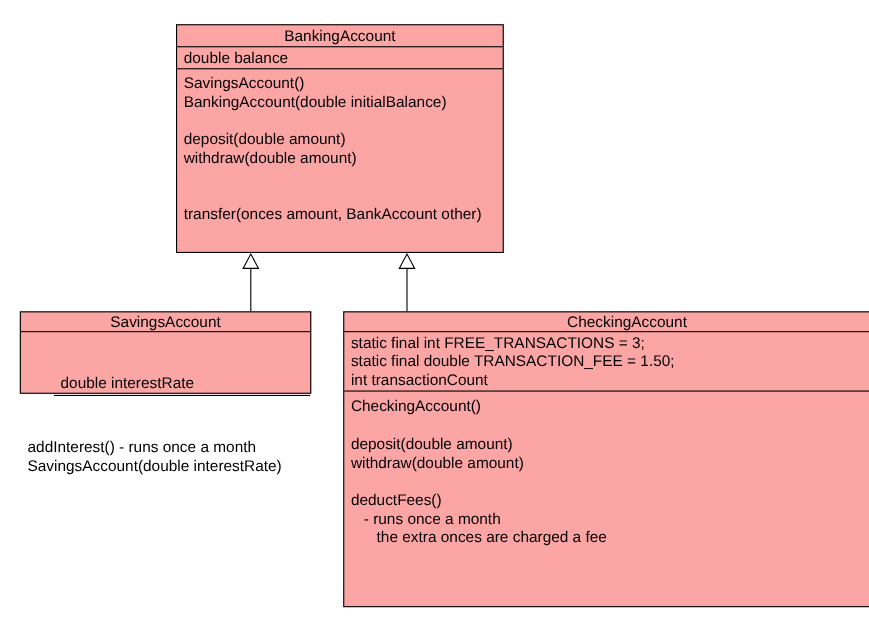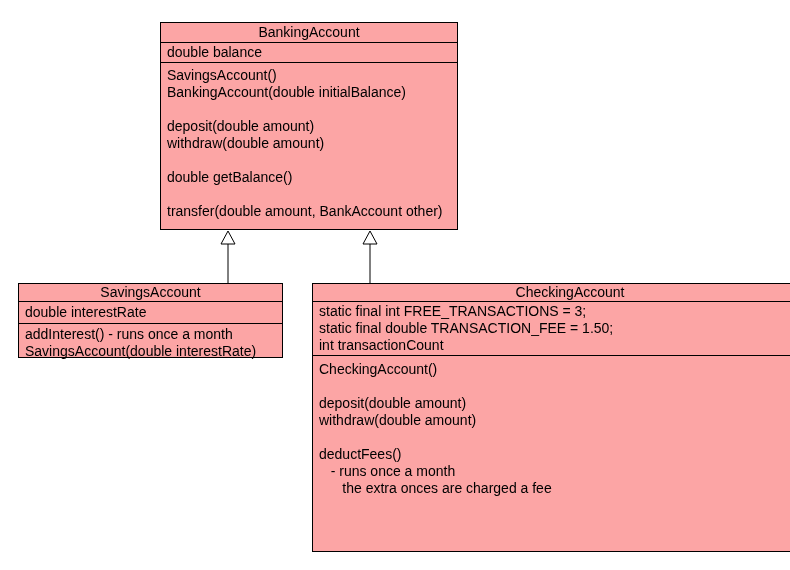--- a/index.html
+++ b/index.html
@@ -32,29 +32,28 @@
   <div class="class-attrs">
     <div class="line">double balance</div>
   </div>
   <div class="class-methods">
     <div class="line">SavingsAccount()</div>
     <div class="line">BankingAccount(double initialBalance)</div>
     <div class="line"></div>
     <div class="line">deposit(double amount)</div>
     <div class="line">withdraw(double amount)</div>
     <div class="line"></div>
-    <div class="line">double getBalance()</div>
     <div class="line"></div>
-    <div class="line">transfer(double amount, BankAccount other)</div>
+    <div class="line">transfer(onces amount, BankAccount other)</div>
   </div>
 </div>
 
-<div class="class-box" style="left:18px; top:283px; width:265px; height:75px;">
+<div class="class-box" style="left:18px; top:283px; width:265px; height:75px;gap:36px;">
   <div class="class-title" style="padding:0 4px;">SavingsAccount</div>
-  <div class="class-attrs" style="padding:2px 6px;">
+  <div class="class-attrs" style="padding:2px 6px;margin-left:30px;">
     <div class="line">double interestRate</div>
   </div>
   <div class="class-methods" style="padding:2px 6px;">
     <div class="line">addInterest() - runs once a month</div>
     <div class="line">SavingsAccount(double interestRate)</div>
   </div>
 </div>
 
 <div class="class-box" style="left:312px; top:283px; width:516px; height:269px;">
   <div class="class-title" style="padding:0 4px;">CheckingAccount</div>

